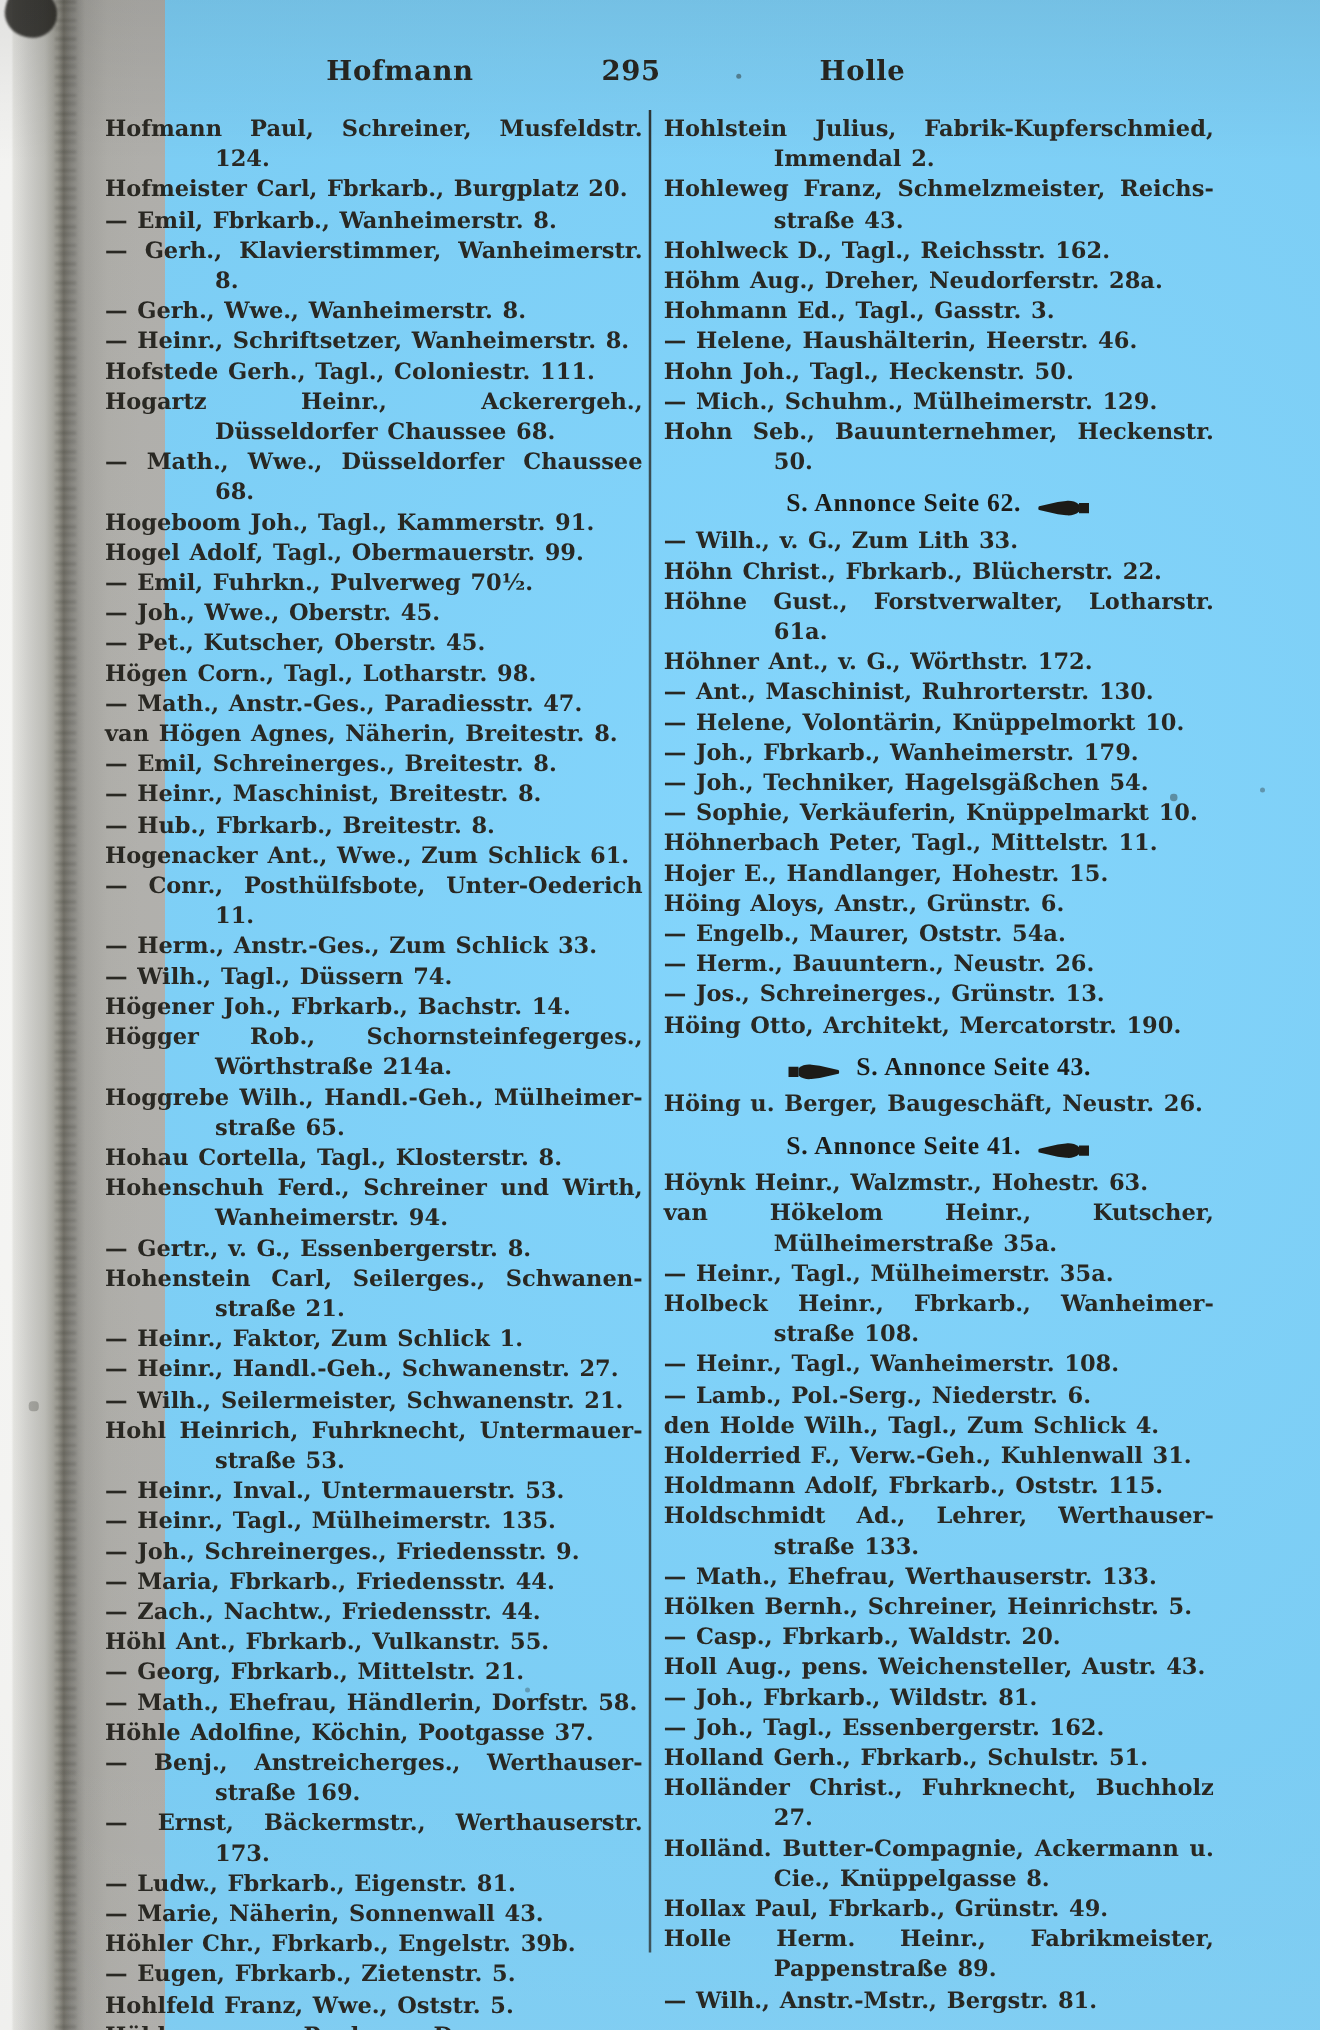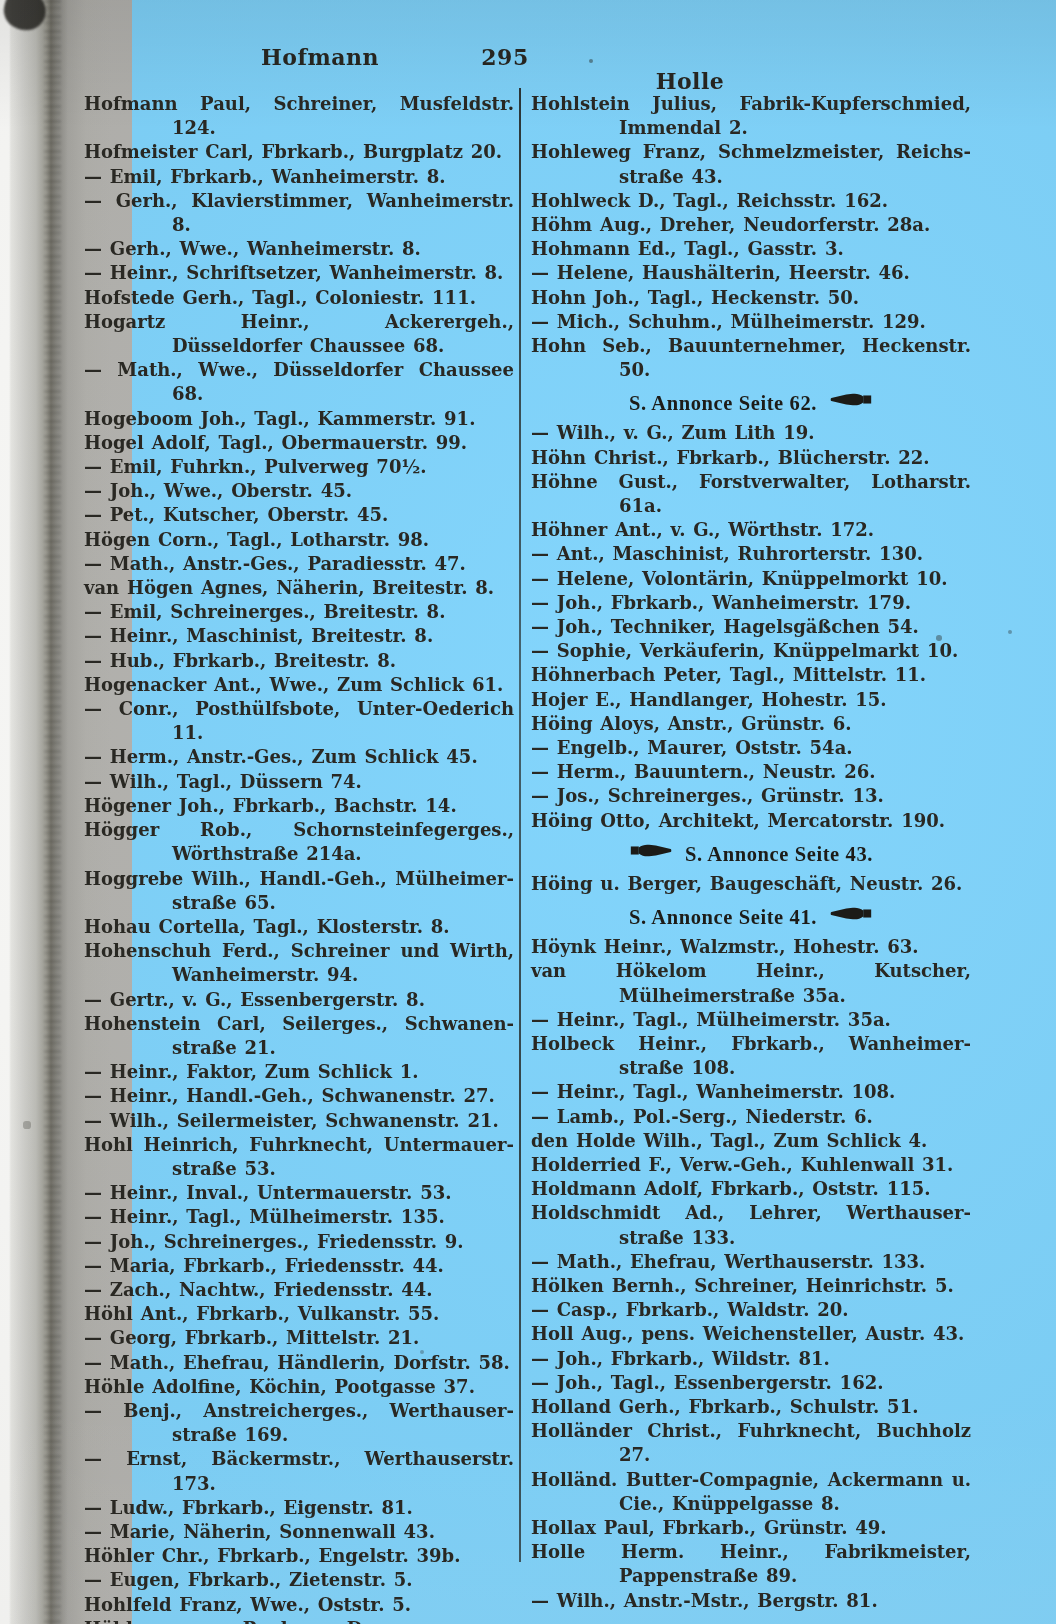--- a/index.html
+++ b/index.html
@@ -45,37 +45,37 @@
       26px 1124px 0 3px rgba(30,30,25,.25),
       421px 1351px 0 1px rgba(30,30,25,.30);
   }
   .header-zone{position:absolute;top:44px;left:0;width:100%;height:32px;z-index:4;}
   .hdr{
     position:absolute;font-weight:bold;font-size:22px;color:#262520;
     text-align:center;letter-spacing:.5px;
   }
   .hdr-left{left:240px;width:160px;}
   .hdr-num{left:460px;width:90px;}
-  .hdr-right{left:630px;width:120px;margin-top:24px;}
+  .hdr-right{left:630px;width:120px;}
   .divider{
     position:absolute;left:519px;top:88px;height:1474px;width:2px;z-index:4;
     background:linear-gradient(180deg,
       rgba(32,32,27,.88), rgba(32,32,27,.62) 40%,
       rgba(32,32,27,.80) 70%, rgba(32,32,27,.70));
   }
   .col{position:absolute;top:92px;z-index:4;}
   .col-left{left:84px;width:430px;}
   .col-right{left:531px;width:440px;}
   .entry{
     font-weight:bold;font-size:18px;line-height:24.2px;color:#292823;
     text-align:justify;padding-left:88px;text-indent:-88px;
     word-spacing:1.5px;hyphens:manual;-webkit-hyphens:manual;
   }
   .annonce{
-    display:flex;align-items:flex-start;justify-content:center;gap:12px;
+    display:flex;align-items:flex-end;justify-content:center;gap:12px;
     margin:9px 0 6px;font-family:"Liberation Serif",serif;font-weight:bold;
     font-size:20.5px;color:#1d1c18;letter-spacing:.6px;line-height:24px;
   }
   .manicule{flex:0 0 auto;display:block;}
 </style>
 </head>
 <body>
 
 <div class="scan">
   <div class="edge-band"></div>
@@ -107,21 +107,21 @@
       <div class="entry">— Joh., Wwe., Oberstr. 45.</div>
       <div class="entry">— Pet., Kutscher, Oberstr. 45.</div>
       <div class="entry">Högen Corn., Tagl., Lotharstr. 98.</div>
       <div class="entry">— Math., Anstr.-Ges., Paradiesstr. 47.</div>
       <div class="entry">van Högen Agnes, Näherin, Breitestr. 8.</div>
       <div class="entry">— Emil, Schreinerges., Breitestr. 8.</div>
       <div class="entry">— Heinr., Maschinist, Breitestr. 8.</div>
       <div class="entry">— Hub., Fbrkarb., Breitestr. 8.</div>
       <div class="entry">Hogenacker Ant., Wwe., Zum Schlick 61.</div>
       <div class="entry">— Conr., Posthülfsbote, Unter-Oederich 11.</div>
-      <div class="entry">— Herm., Anstr.-Ges., Zum Schlick 45.</div>
+      <div class="entry">— Herm., Anstr.-Ges., Zum Schlick 33.</div>
       <div class="entry">— Wilh., Tagl., Düssern 74.</div>
       <div class="entry">Högener Joh., Fbrkarb., Bachstr. 14.</div>
       <div class="entry">Högger Rob., Schornsteinfegerges., Wörth­straße 214a.</div>
       <div class="entry">Hoggrebe Wilh., Handl.-Geh., Mülheimer­straße 65.</div>
       <div class="entry">Hohau Cortella, Tagl., Klosterstr. 8.</div>
       <div class="entry">Hohenschuh Ferd., Schreiner und Wirth, Wanheimerstr. 94.</div>
       <div class="entry">— Gertr., v. G., Essenbergerstr. 8.</div>
       <div class="entry">Hohenstein Carl, Seilerges., Schwanen­straße 21.</div>
       <div class="entry">— Heinr., Faktor, Zum Schlick 1.</div>
       <div class="entry">— Heinr., Handl.-Geh., Schwanenstr. 27.</div>
@@ -157,21 +157,21 @@
       <div class="entry">Hohn Seb., Bauunternehmer, Heckenstr. 50.</div>
       <div class="annonce">
         <span>S. Annonce Seite 62.</span>
         <svg viewBox="0 0 40 16" width="44" height="17" class="manicule">
           <g transform="translate(40,0) scale(-1,1)">
             <path d="M1 4.2h7.5v7.6H1z" fill="#1c1b17"></path>
             <path d="M8.5 5.2c2.8-2.4 6.5-3 9.8-2.6l6.2.8 14 3.1c.8.2.8 2.8 0 3l-14 3.1-6.2.8c-3.3.4-7-.2-9.8-2.6z" fill="#1c1b17"></path>
           </g>
         </svg>
       </div>
-      <div class="entry">— Wilh., v. G., Zum Lith 19.</div>
+      <div class="entry">— Wilh., v. G., Zum Lith 33.</div>
       <div class="entry">Höhn Christ., Fbrkarb., Blücherstr. 22.</div>
       <div class="entry">Höhne Gust., Forstverwalter, Lotharstr. 61a.</div>
       <div class="entry">Höhner Ant., v. G., Wörthstr. 172.</div>
       <div class="entry">— Ant., Maschinist, Ruhrorterstr. 130.</div>
       <div class="entry">— Helene, Volontärin, Knüppelmorkt 10.</div>
       <div class="entry">— Joh., Fbrkarb., Wanheimerstr. 179.</div>
       <div class="entry">— Joh., Techniker, Hagelsgäßchen 54.</div>
       <div class="entry">— Sophie, Verkäuferin, Knüppelmarkt 10.</div>
       <div class="entry">Höhnerbach Peter, Tagl., Mittelstr. 11.</div>
       <div class="entry">Hojer E., Handlanger, Hohestr. 15.</div>

